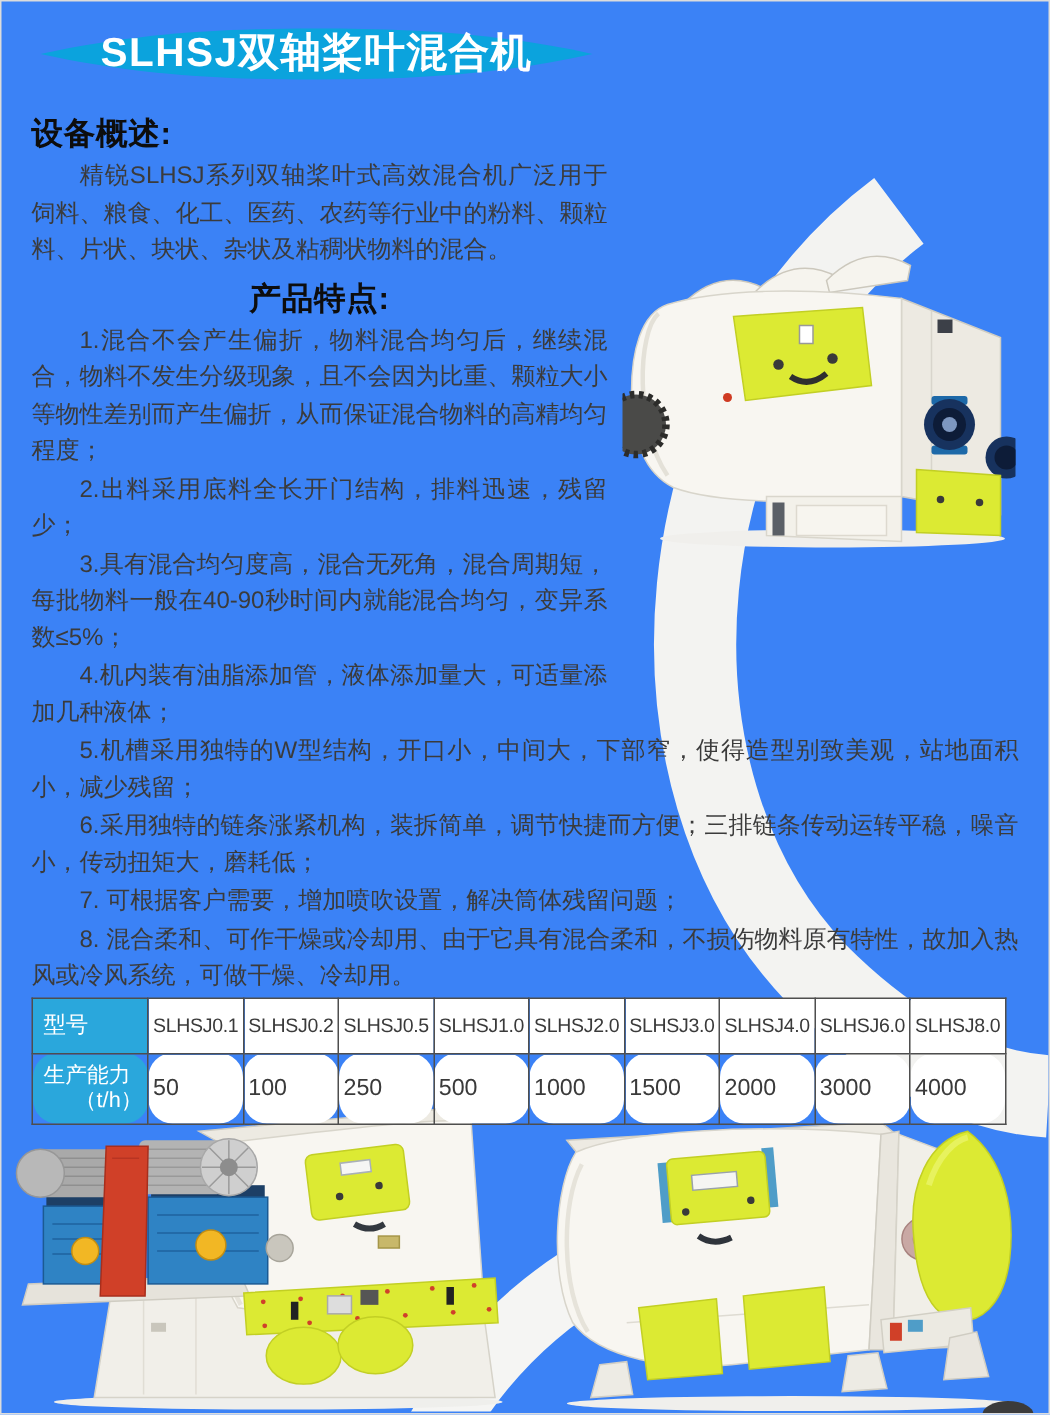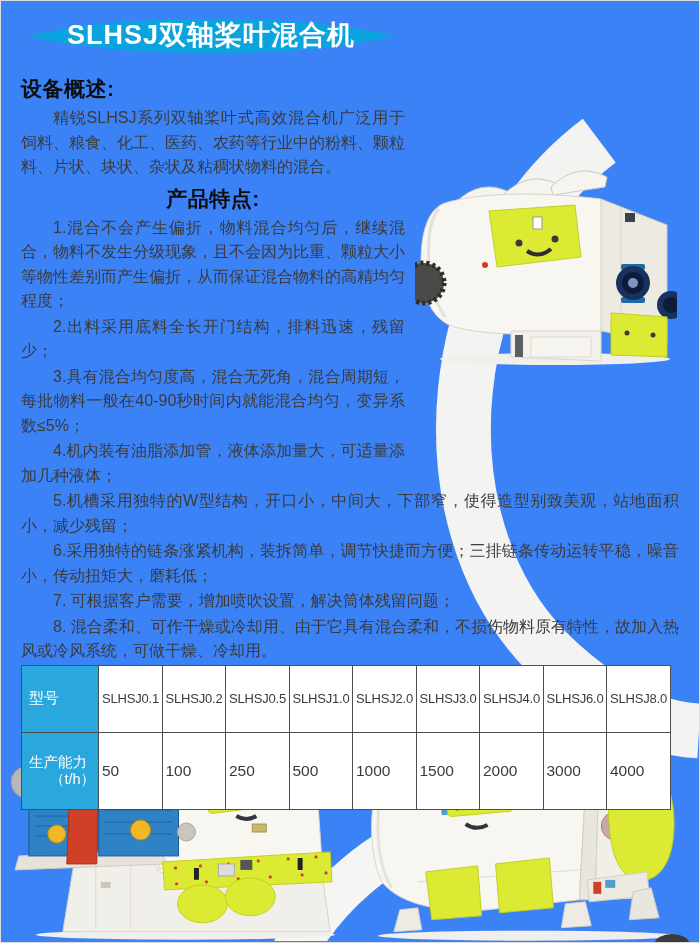--- a/index.html
+++ b/index.html
@@ -33,29 +33,29 @@
   #parameters-heading{margin:8px 0 6px;}
   p.para{margin:1px 0;font-size:16px;line-height:24.5px;text-indent:2em;text-align:justify;color:#3b3b3b;}
 
   .photo-main{float:right;width:268px;height:398px;margin-left:6px;position:relative;}
   .photo-main svg{position:absolute;top:90px;left:4px;width:262px;height:202px;}
 
   
   table.params{border-collapse:collapse;table-layout:fixed;width:649px;}
   table.params td{
     border:1px solid #4e4e4e;background:#ffffff;color:#3a3a3a;
-    padding:16px 3px;vertical-align:middle;white-space:nowrap;overflow:hidden;
+    padding:1px 3px;vertical-align:middle;white-space:nowrap;overflow:hidden;
   }
   table.params td.lbl{
     background:var(--table-header-blue,#2aa7dc);color:#ffffff;
     font-size:15px;padding-left:7px;
   }
   tr.r-models td{height:34px;font-size:13px;letter-spacing:-.2px;}
   tr.r-power td{height:38px;font-size:15px;letter-spacing:-.4px;}
-  tr.r-capacity td{height:44px;font-size:15.5px;}
+  tr.r-capacity td{height:44px;font-size:15.5px;border-radius:16px;}
   td.lbl .lbl2{padding-left:8px;text-align:right;}
   tr.r-capacity td.lbl{font-size:14.5px;line-height:17px;}
 
   
   .photos-bottom{position:absolute;left:0;bottom:0;width:100%;height:212px;display:flex;z-index:1;}
   .photo-bl{width:348px;height:212px;}
   .photo-br{width:352px;height:212px;}
   .photo-bl svg,.photo-br svg{width:100%;height:100%;}
 
   .corner-dot{position:absolute;right:10px;bottom:-10px;width:34px;height:18px;border-radius:50%;background:#3b3b3b;z-index:3;}

